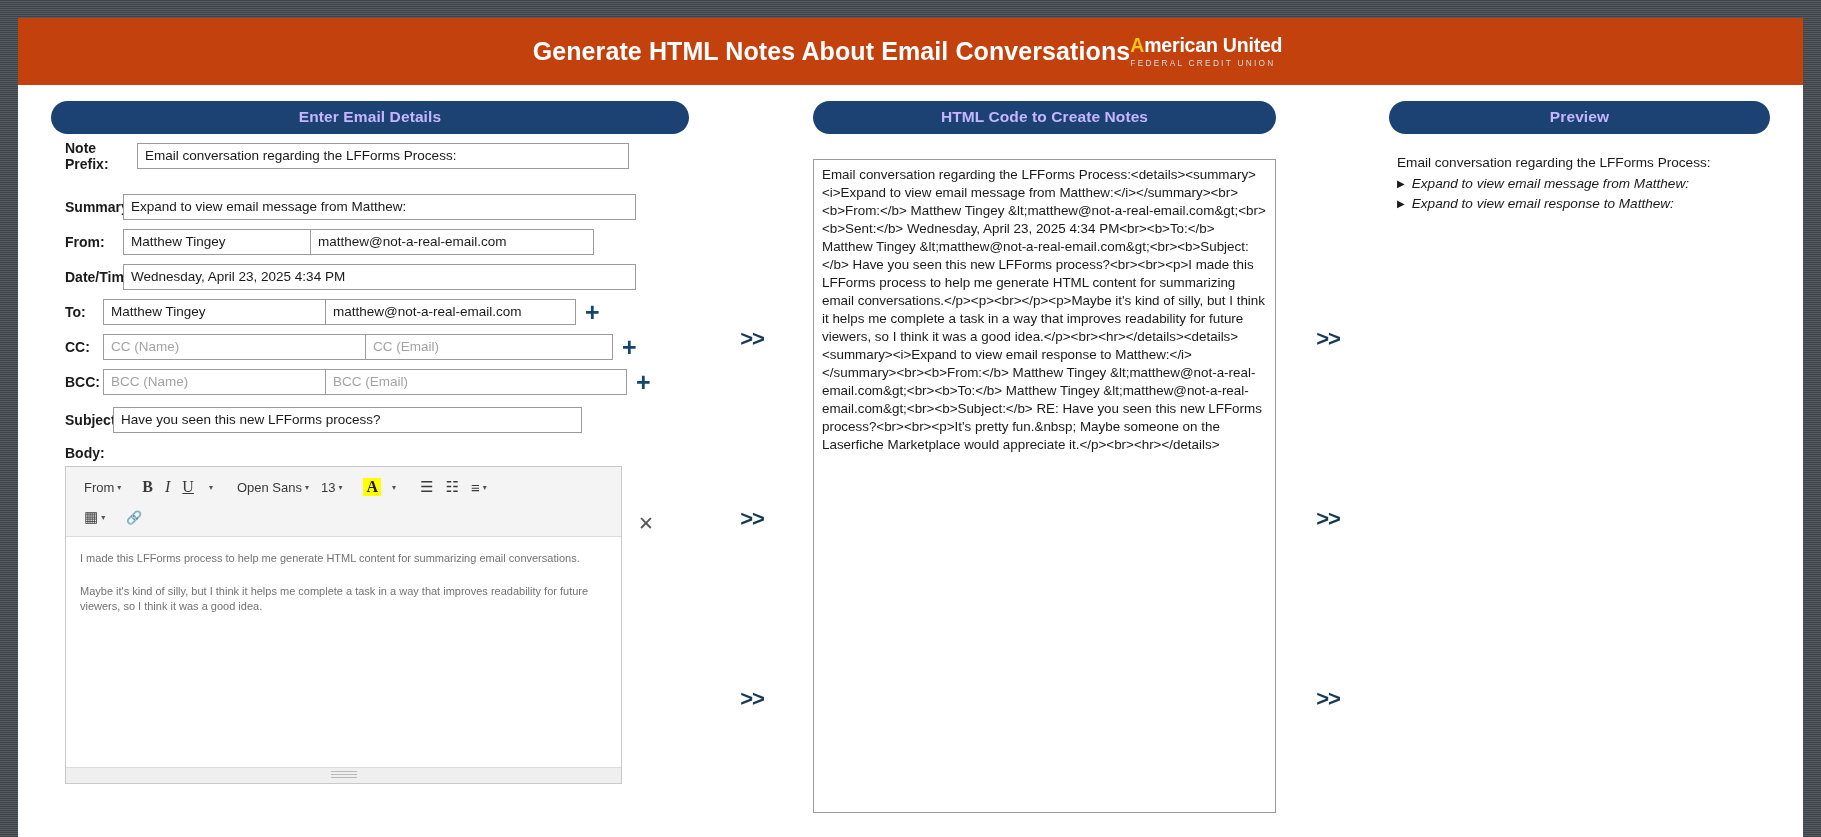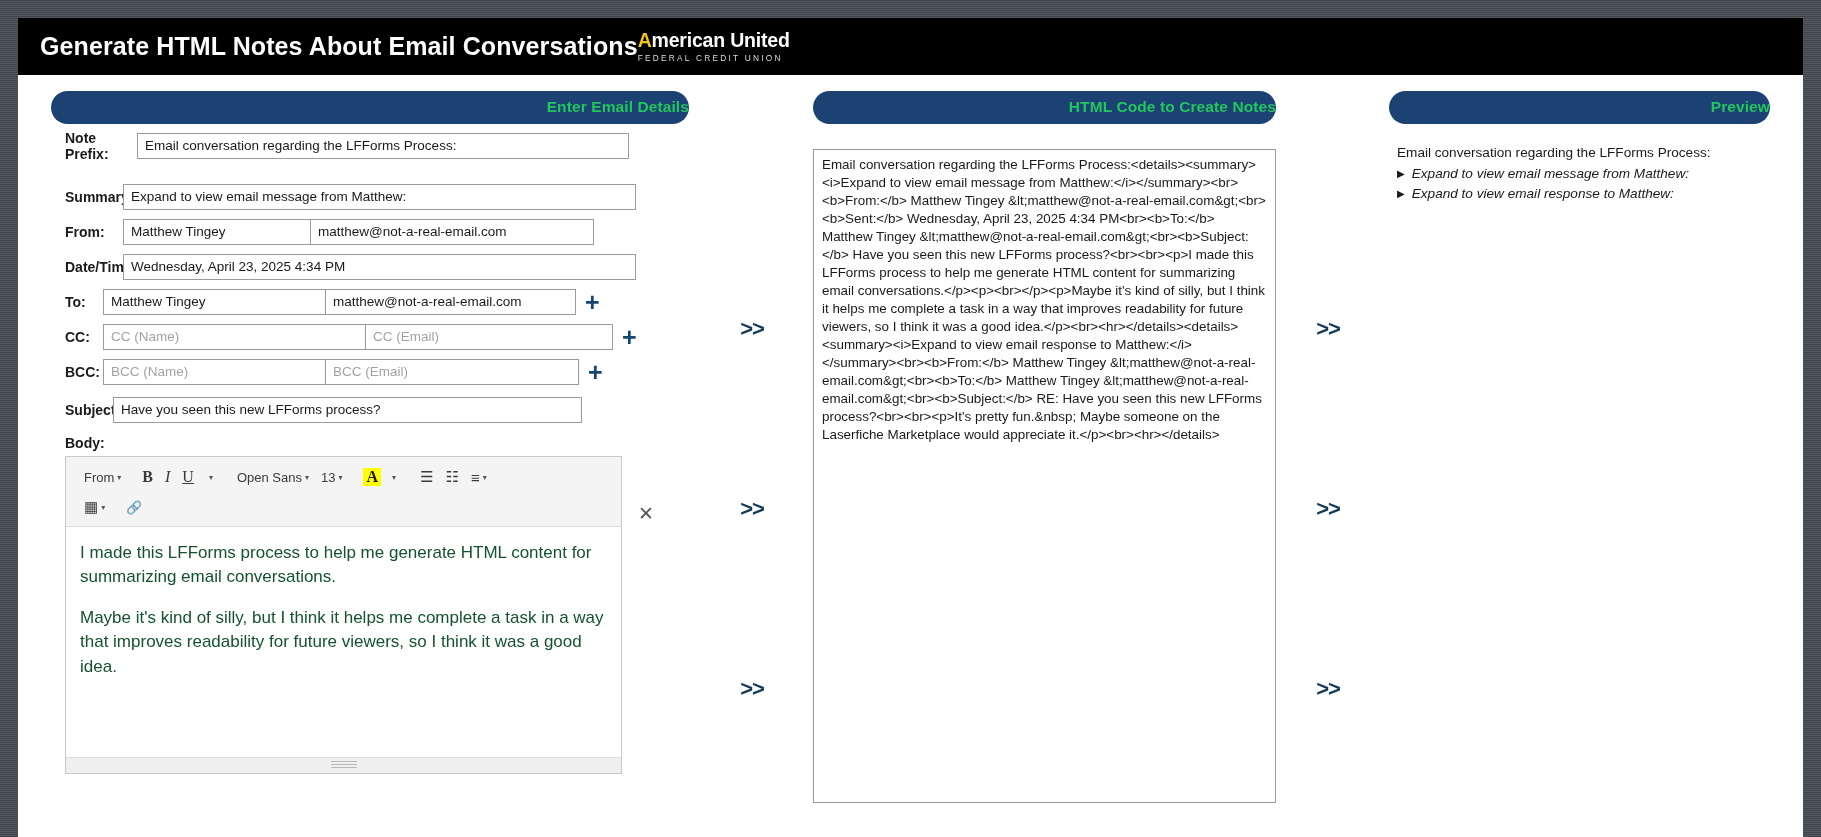--- a/index.html
+++ b/index.html
@@ -26,25 +26,25 @@
     top: 18px;
     width: 1785px;
     height: 819px;
     background: #ffffff;
     overflow: hidden;
   }
 
   
   .app-header {
     position: relative;
-    height: 57px;
-    background: #000000;
+    height: 67px;
+    background: #c2410c;
     display: flex;
     align-items: center;
-    justify-content: flex-start;
+    justify-content: center;
     padding: 0 22px 0 22px;
     box-sizing: border-box;
   }
   .app-title {
     color: #ffffff;
     font-size: 25px;
     font-weight: bold;
     letter-spacing: .1px;
     white-space: nowrap;
   }
@@ -75,24 +75,24 @@
 
   
   .content {
     position: relative;
     height: 752px;
     background: #ffffff;
   }
 
   .panel-pill {
     background: #1c4274;
-    color: #22c55e;
+    color: #c4b5fd;
     font-weight: bold;
     font-size: 15.5px;
-    text-align: right;
+    text-align: center;
     border-radius: 22px;
     padding: 7px 0 8px 0;
     letter-spacing: .1px;
   }
 
   
   .col-enter {
     position: absolute;
     left: 33px;
     top: 16px;
@@ -218,22 +218,22 @@
     font-size: 16px;
     padding: 0 3px;
     line-height: 1.1;
   }
   .tb-gap { width: 9px; }
 
   .editor-area {
     height: 230px;
     padding: 14px 14px 6px 14px;
     box-sizing: border-box;
-    font-size: 17px;
-    color: #14532d;
+    font-size: 11px;
+    color: #737373;
     line-height: 1.42;
     overflow: hidden;
   }
   .editor-area p { margin: 0 0 17px 0; }
   .editor-scroll {
     height: 15px;
     background: #efefef;
     border-top: 1px solid #dcdcdc;
     position: relative;
   }
@@ -384,21 +384,21 @@
         <div class="frow">
           <div class="flabel narrow">CC:</div>
           <input class="tinput" style="width: 263px;" placeholder="CC (Name)">
           <input class="tinput" style="width: 248px; margin-left: -1px;" placeholder="CC (Email)">
           <span class="plus-btn">+</span>
         </div>
 
         <div class="frow">
           <div class="flabel narrow">BCC:</div>
           <input class="tinput" style="width: 223px;" placeholder="BCC (Name)">
-          <input class="tinput" style="width: 254px; margin-left: -1px;" placeholder="BCC (Email)">
+          <input class="tinput" style="width: 302px; margin-left: -1px;" placeholder="BCC (Email)">
           <span class="plus-btn">+</span>
         </div>
 
         <div class="frow" style="margin-top:12px;">
           <div class="flabel mid">Subject:</div>
           <input class="tinput subject" value="Have you seen this new LFForms process?" style="">
         </div>
       </div>
 
       <div class="body-label">Body:</div>

